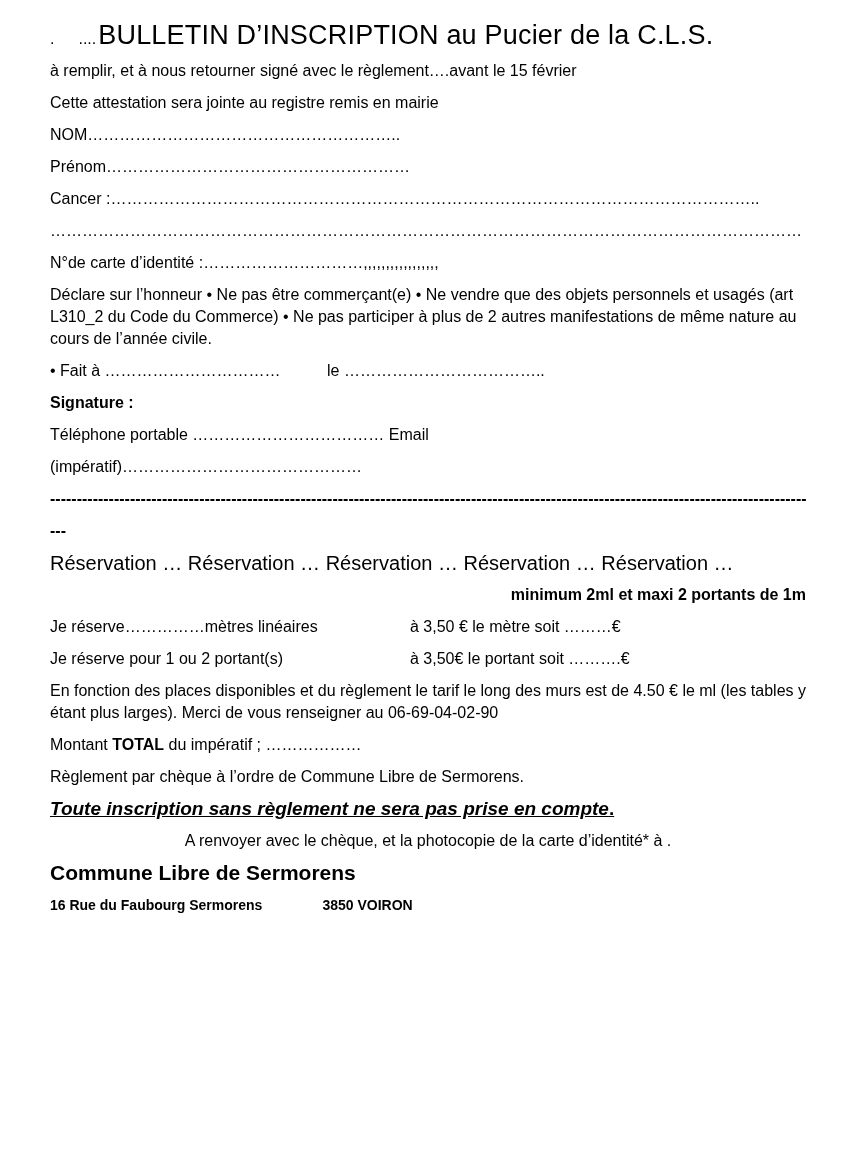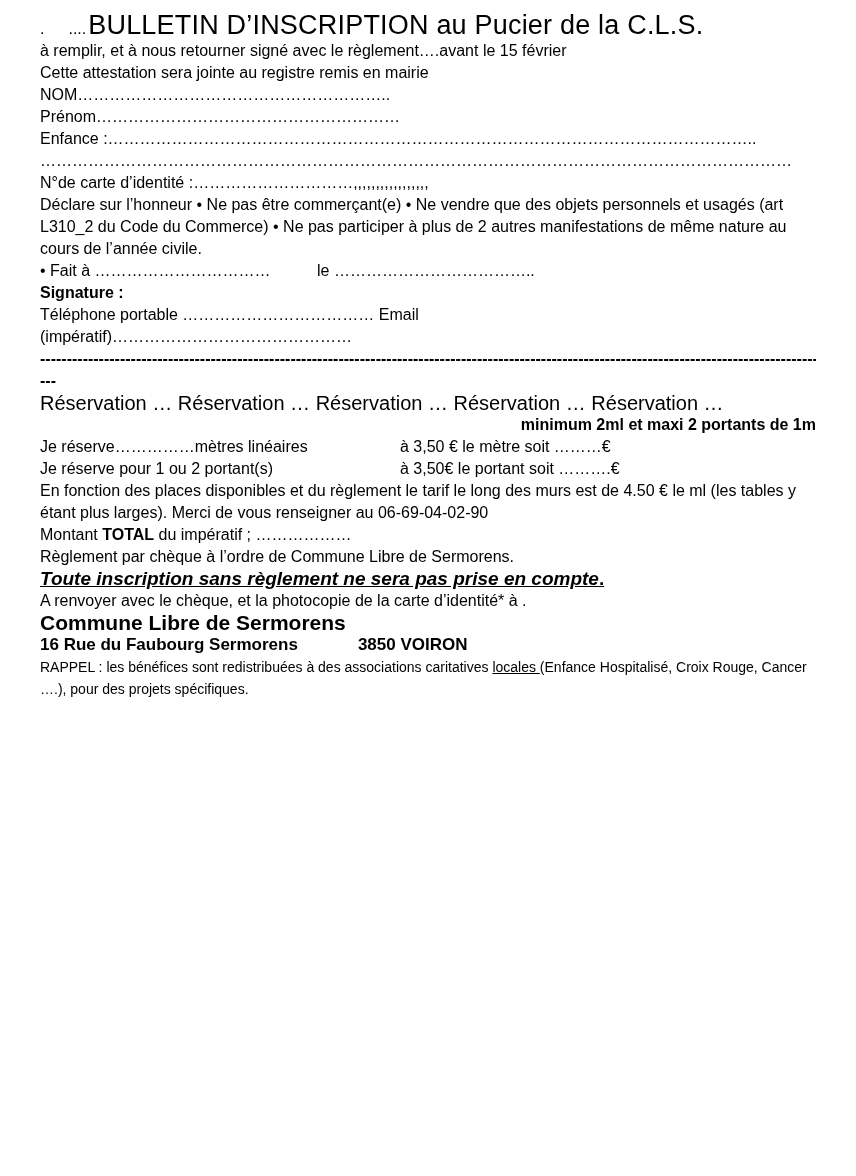--- a/index.html
+++ b/index.html
@@ -12,21 +12,21 @@
     width: 856px;
     height: 1176px;
     box-sizing: border-box;
     padding: 14px 40px 0 40px;
     background: #ffffff;
     color: #000000;
     font-family: "Liberation Sans", sans-serif;
     font-size: 16px;
     overflow: hidden;
   }
-  .doc p { margin: 0; line-height: 22px; }
+  .doc p { margin: 10px; line-height: 22px; }
 
   
   .title-line { line-height: 32px; white-space: nowrap; }
   .title-prefix { font-size: 16px; }
   .title-dots { font-size: 16px; margin-left: 24px; margin-right: 2px; }
   .title-main { font-size: 27px; letter-spacing: 0.2px; }
   .subtitle { margin-top: 16px; margin-left: 95px; }
   .note { margin-top: 9px; margin-left: 50px; }
 
   
@@ -56,42 +56,42 @@
   .res-sub { margin-top: 11px; margin-left: 157px; font-weight: bold; text-align: right; }
   .reserve-row1 { margin-top: 44px; }
   .reserve-row2 { margin-top: 11px; }
   .reserve-left { display: inline-block; width: 360px; }
   .tarif-note { margin-top: 11px; }
   .montant { margin-top: 13px; margin-left: 155px; }
   .reglement { margin-top: 11px; }
   .warning { margin-top: 13px; margin-left: 50px; font-size: 19px; line-height: 24px; }
   .warn-main { font-weight: bold; font-style: italic; text-decoration: underline; }
   .warn-dot { font-weight: bold; text-decoration: underline; }
-  .renvoyer { margin-top: 12px; margin-left: 55px; }
+  .renvoyer { margin-top: 12px; margin-left: 55px; text-align: center; }
 
   
   .org { margin-top: 13px; margin-left: 165px; font-weight: bold; font-size: 21px; }
-  .address { margin-top: 12px; margin-left: 105px; font-weight: bold; font-size: 17px; }
+  .address { margin-top: 12px; margin-left: 105px; font-weight: bold; font-size: 14px; }
   .street { margin-right: 60px; }
   .rappel { margin-top: 9px; font-size: 14px; line-height: 20px; }
   .rappel-underline { text-decoration: underline; }
 </style>
 </head>
 <body>
 
 <div class="doc">
 
   <p class="title-line"><span class="title-prefix">.</span><span class="title-dots">....</span><span class="title-main">BULLETIN D’INSCRIPTION au Pucier de la C.L.S.</span></p>
 
   <p class="subtitle">à remplir, et à nous retourner signé avec le règlement….avant le 15 février</p>
   <p class="note">Cette attestation sera jointe au registre remis en mairie</p>
 
   <p class="f-nom">NOM…………………………………………………..</p>
   <p class="f-prenom">Prénom…………………………………………………</p>
-  <p class="f-adresse">Enfance :…………………………………………………………………………………………………………..</p>
+  <p class="f-adresse">Cancer :…………………………………………………………………………………………………………..</p>
   <p class="f-adresse2">……………………………………………………………………………………………………………………………</p>
   <p class="f-carte">N°de carte d’identité :…………………………,,,,,,,,,,,,,,,,,</p>
 
   <p class="declaration">Déclare sur l’honneur • Ne pas être commerçant(e) • Ne vendre que des objets personnels et usagés (art L310_2 du Code du Commerce) • Ne pas participer à plus de 2 autres manifestations de même nature au cours de l’année civile.</p>
 
   <p class="fait-row"><span class="fait-left">• Fait à ……………………………</span><span>le ………………………………..</span></p>
 
   <p class="signature">Signature :</p>
 
   <p class="telephone">Téléphone portable ……………………………… Email</p>
@@ -114,15 +114,14 @@
   <p class="reglement">Règlement par chèque à l’ordre de Commune Libre de Sermorens.</p>
 
   <p class="warning"><span class="warn-main">Toute inscription sans règlement ne sera pas prise en compte</span><span class="warn-dot">.</span></p>
 
   <p class="renvoyer">A renvoyer avec le chèque, et la photocopie de la carte d’identité* à .</p>
 
   <p class="org">Commune Libre de Sermorens</p>
 
   <p class="address"><span class="street">16 Rue du Faubourg Sermorens</span><span>3850 VOIRON</span></p>
 
-  <p class="rappel"><span>RAPPEL : les bénéfices sont redistribuées à des associations caritatives </span><span class="rappel-underline">locales </span><span> (Enfance Hospitalisé, Croix Rouge, Cancer ….), pour des projets spécifiques.</span></p>
 
 </div>
 
 </body></html>

